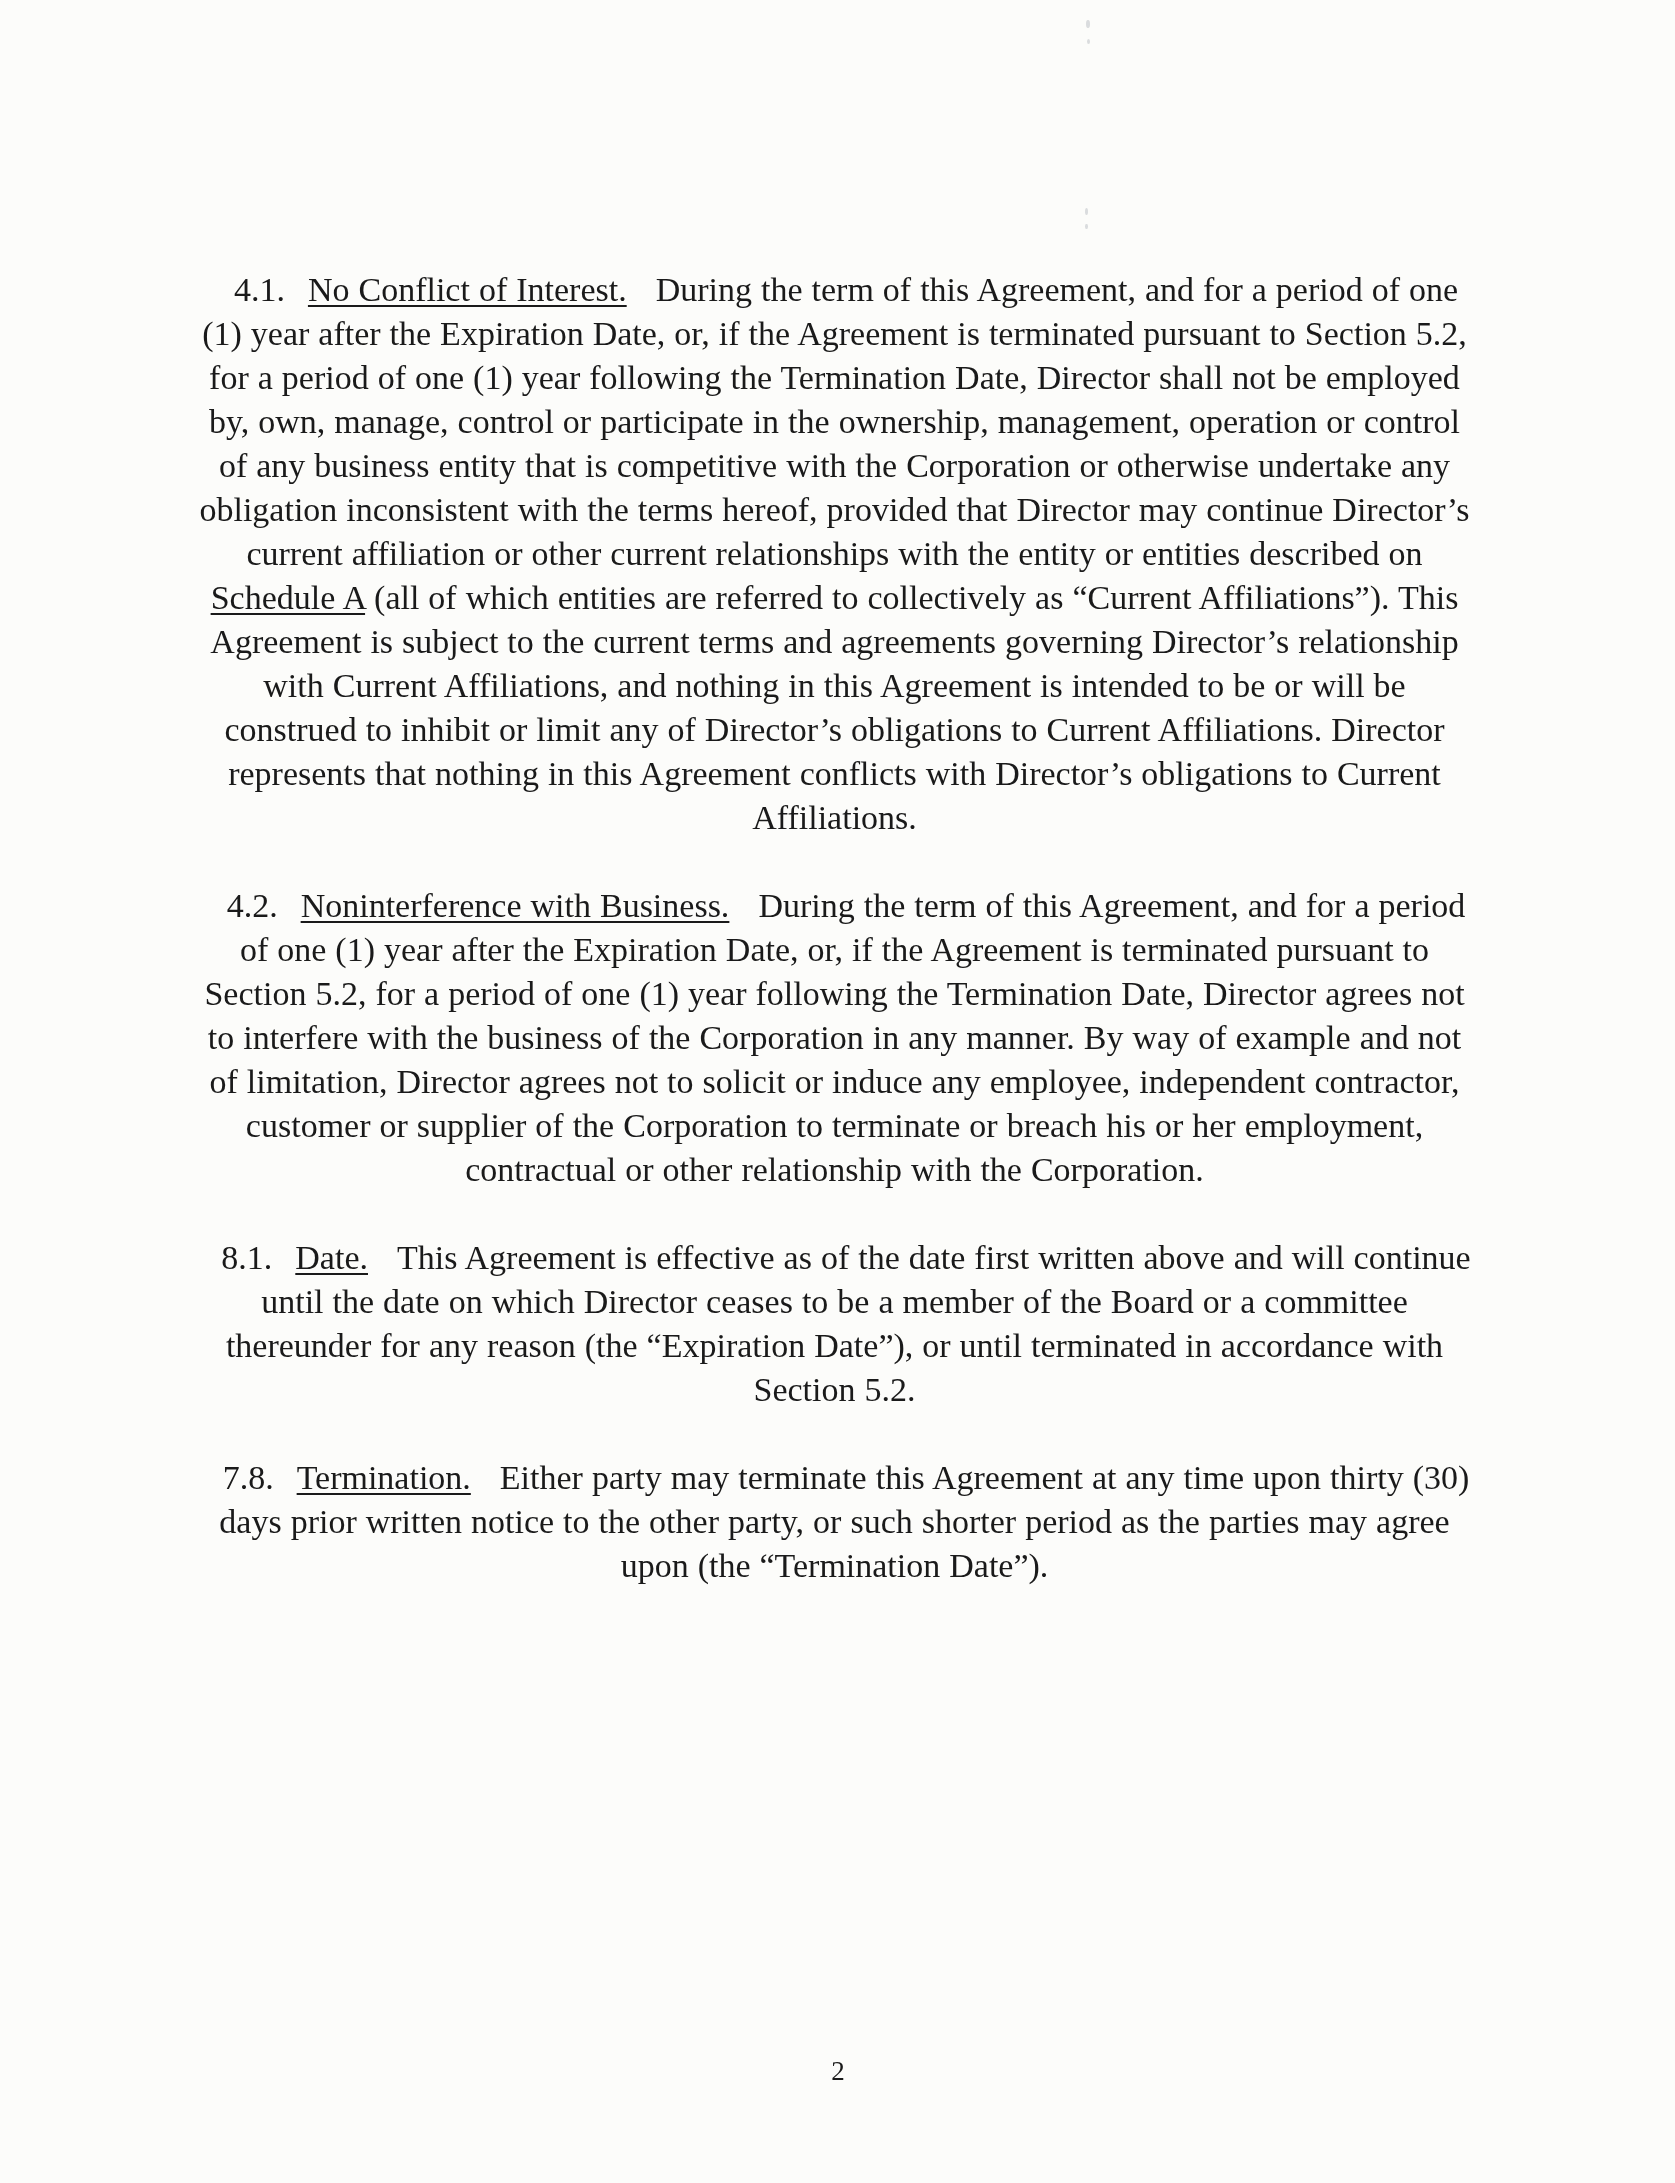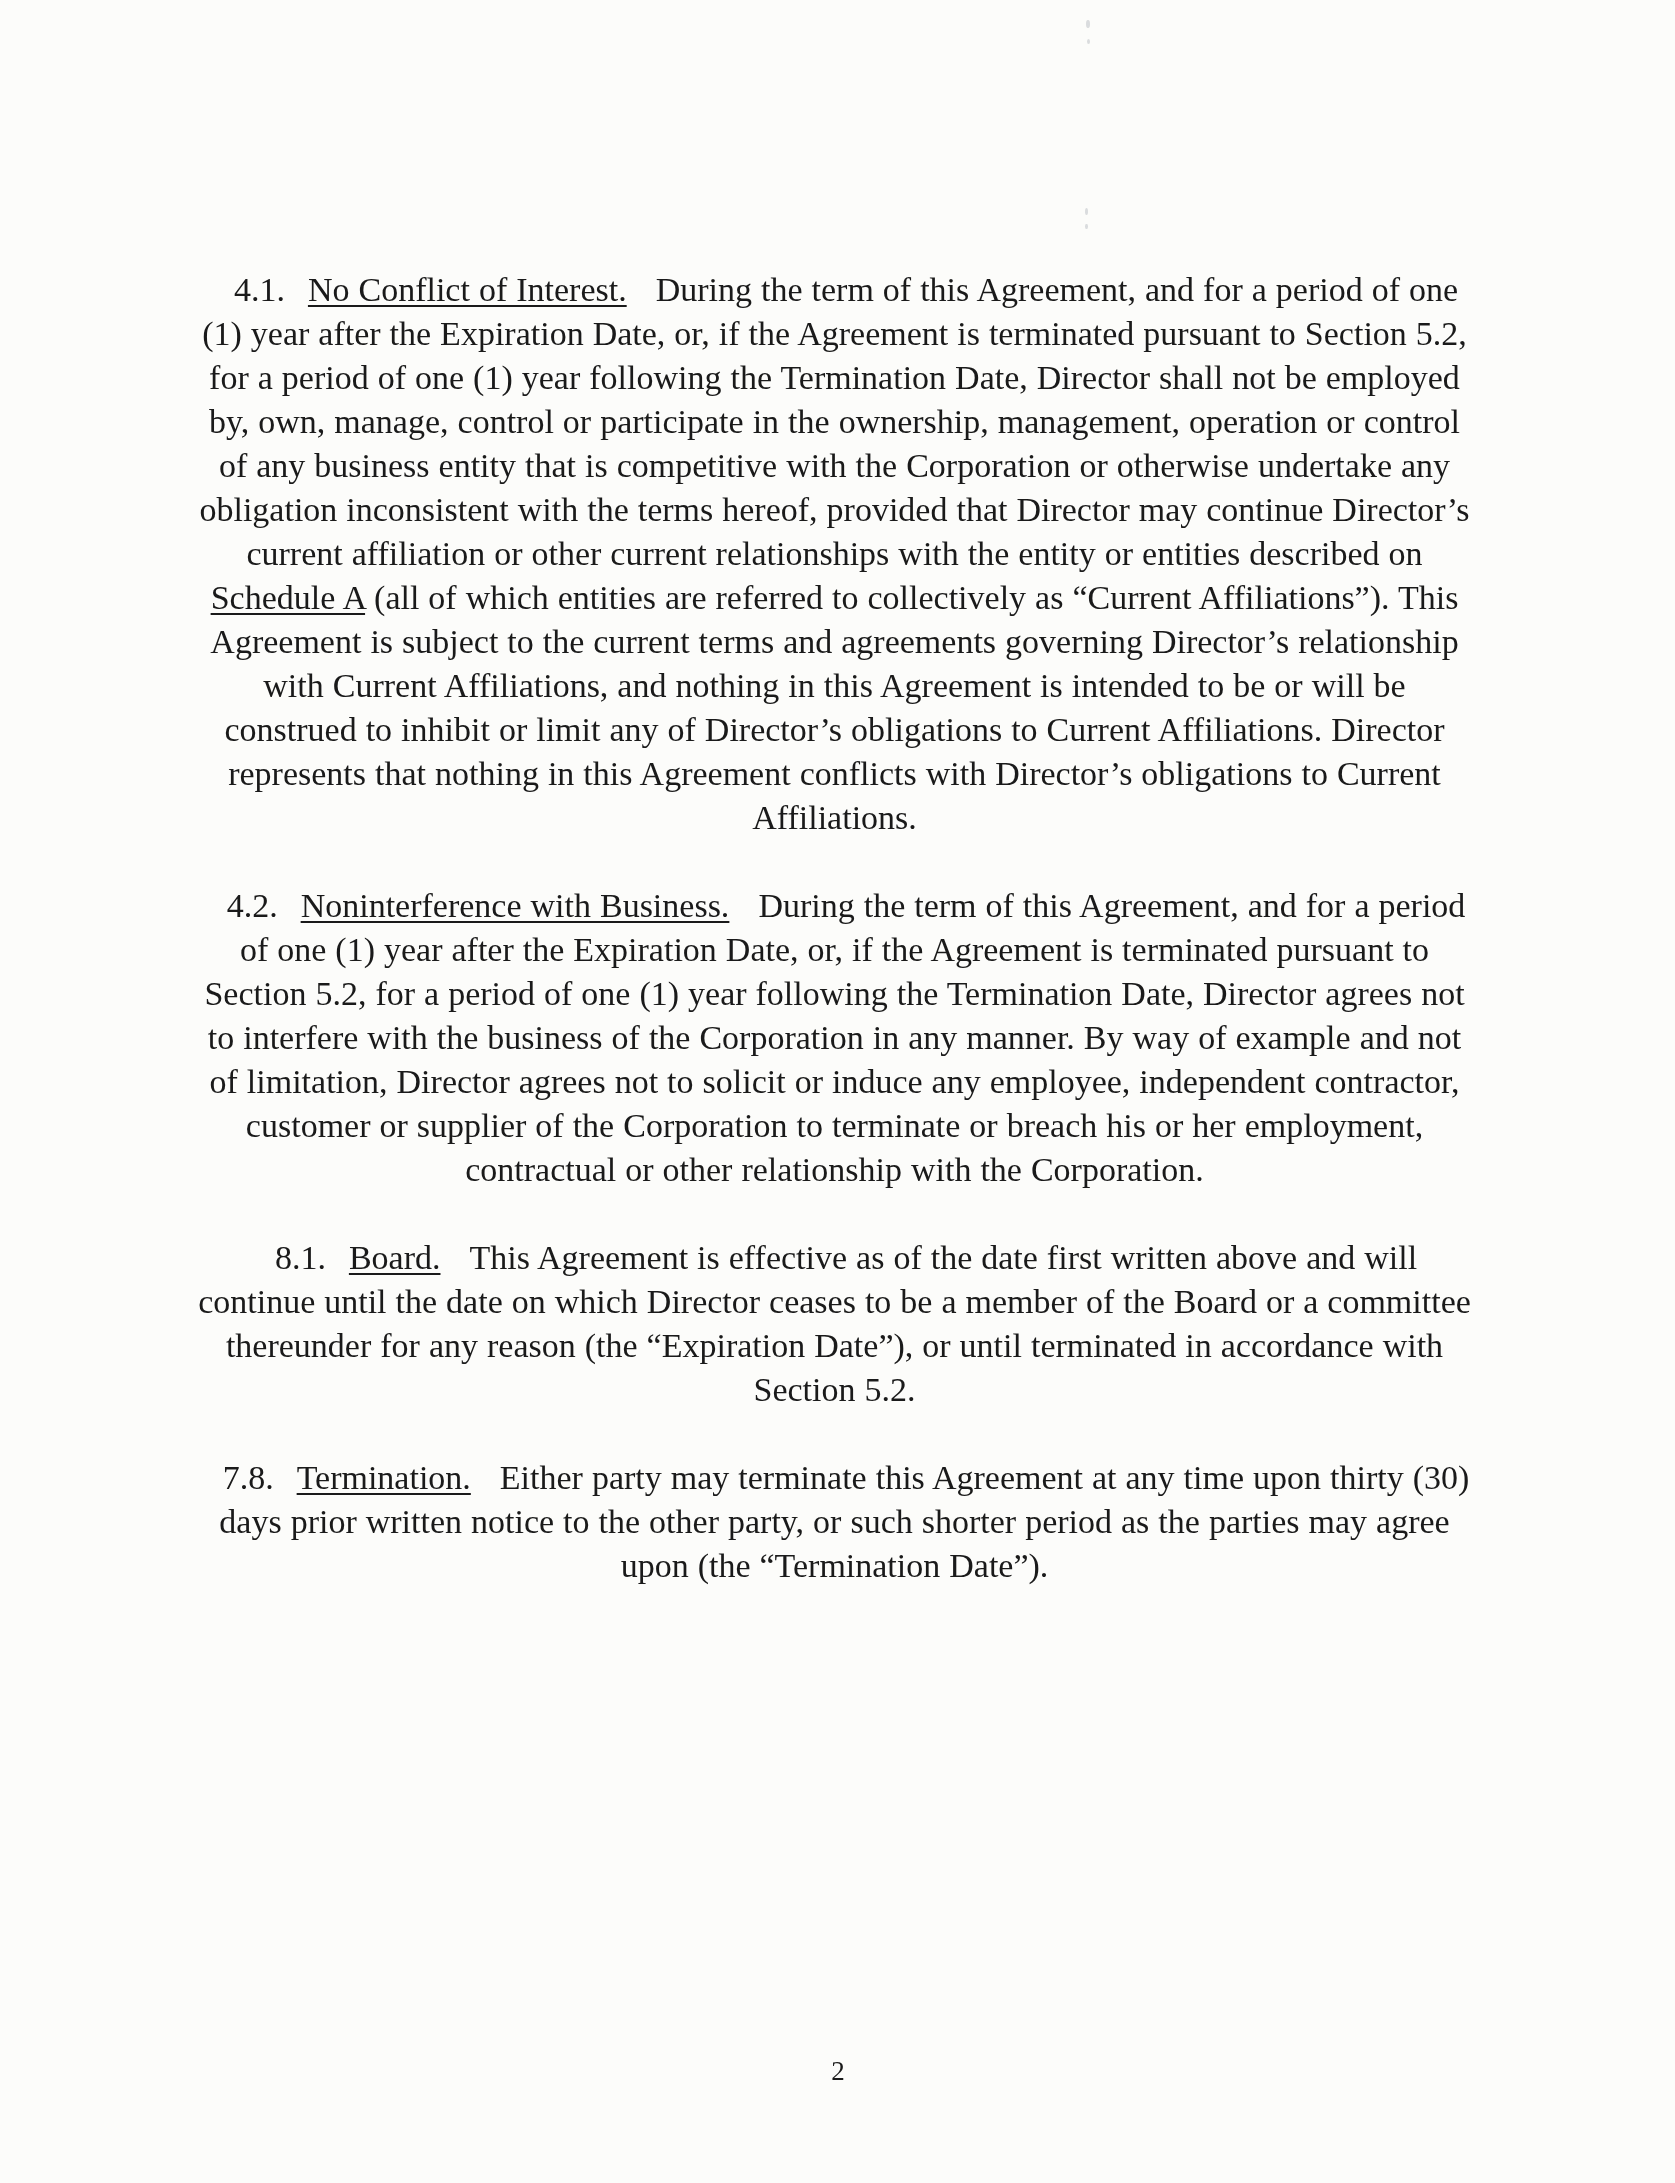--- a/index.html
+++ b/index.html
@@ -77,21 +77,21 @@
   <p class="para">
     <span class="num">4.1.</span><span class="title u">No Conflict of Interest.</span><span class="gap"></span><span class="body"><span>During the term of this Agreement, and for a period of one (1) year after the Expiration Date, or, if the Agreement is terminated pursuant to Section 5.2, for a period of one (1) year following the Termination Date, Director shall not be employed by, own, manage, control or participate in the ownership, management, operation or control of any business entity that is competitive with the Corporation or otherwise undertake any obligation inconsistent with the terms hereof, provided that Director may continue Director’s current affiliation or other current relationships with the entity or entities described on </span><span class="u">Schedule A</span><span> (all of which entities are referred to collectively as “Current Affiliations”).  This Agreement is subject to the current terms and agreements governing Director’s relationship with Current Affiliations, and nothing in this Agreement is intended to be or will be construed to inhibit or limit any of Director’s obligations to Current Affiliations.  Director represents that nothing in this Agreement conflicts with Director’s obligations to Current Affiliations.</span></span>
   </p>
 
   <p class="para">
     <span class="num">4.2.</span><span class="title u">Noninterference with Business.</span><span class="gap"></span><span class="body"><span>During the term of this Agreement, and for a period of one (1) year after the Expiration Date, or, if the Agreement is terminated pursuant to Section 5.2, for a period of one (1) year following the Termination Date, Director agrees not to interfere with the business of the Corporation in any manner.  By way of example and not of limitation, Director agrees not to solicit or induce any employee, independent contractor, customer or supplier of the Corporation to terminate or breach his or her employment, contractual or other relationship with the Corporation.</span></span>
   </p>
 
 
   <p class="para">
-    <span class="num">8.1.</span><span class="title u">Board.</span><span class="gap"></span><span class="body"><span>This Agreement is effective as of the date first written above and will continue until the date on which Director ceases to be a member of the Board or a committee thereunder for any reason (the “Expiration Date”), or until terminated in accordance with Section 5.2.</span></span>
+    <span class="num">8.1.</span><span class="title u">Date.</span><span class="gap"></span><span class="body"><span>This Agreement is effective as of the date first written above and will continue until the date on which Director ceases to be a member of the Board or a committee thereunder for any reason (the “Expiration Date”), or until terminated in accordance with Section 5.2.</span></span>
   </p>
 
   <p class="para">
     <span class="num">7.8.</span><span class="title u">Termination.</span><span class="gap"></span><span class="body"><span>Either party may terminate this Agreement at any time upon thirty (30) days prior written notice to the other party, or such shorter period as the parties may agree upon (the “Termination Date”).</span></span>
   </p>
 
 
 
 </div>
 

